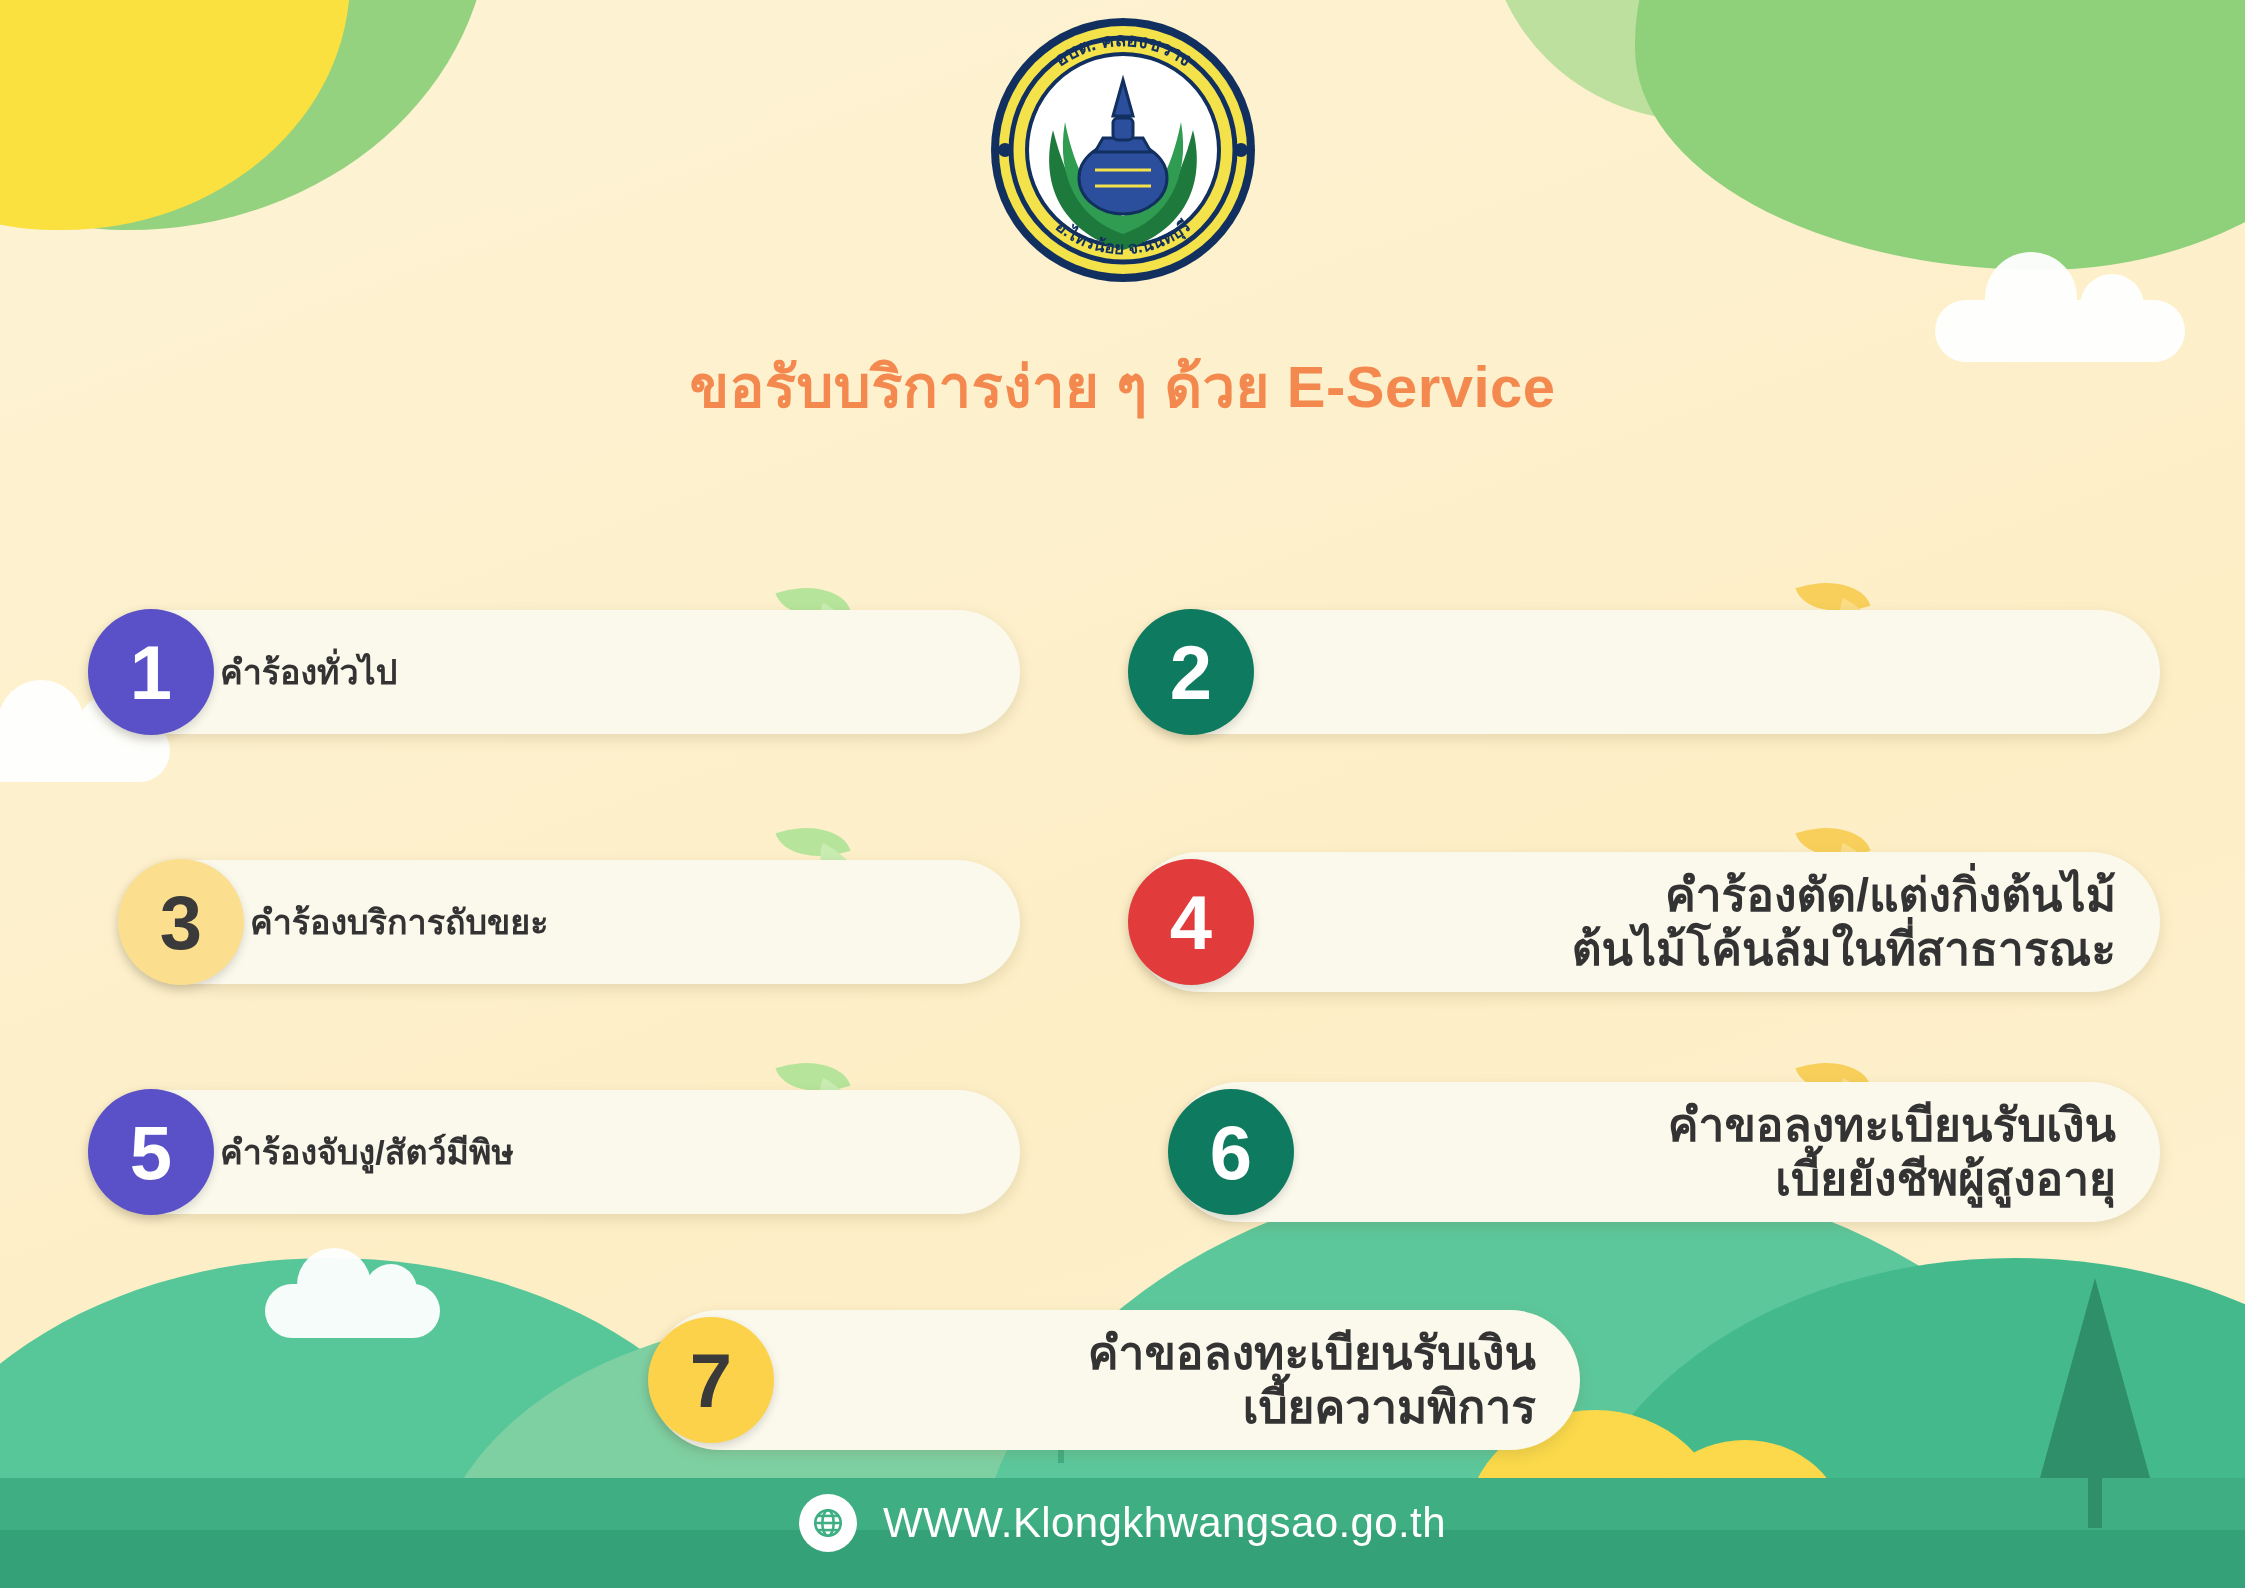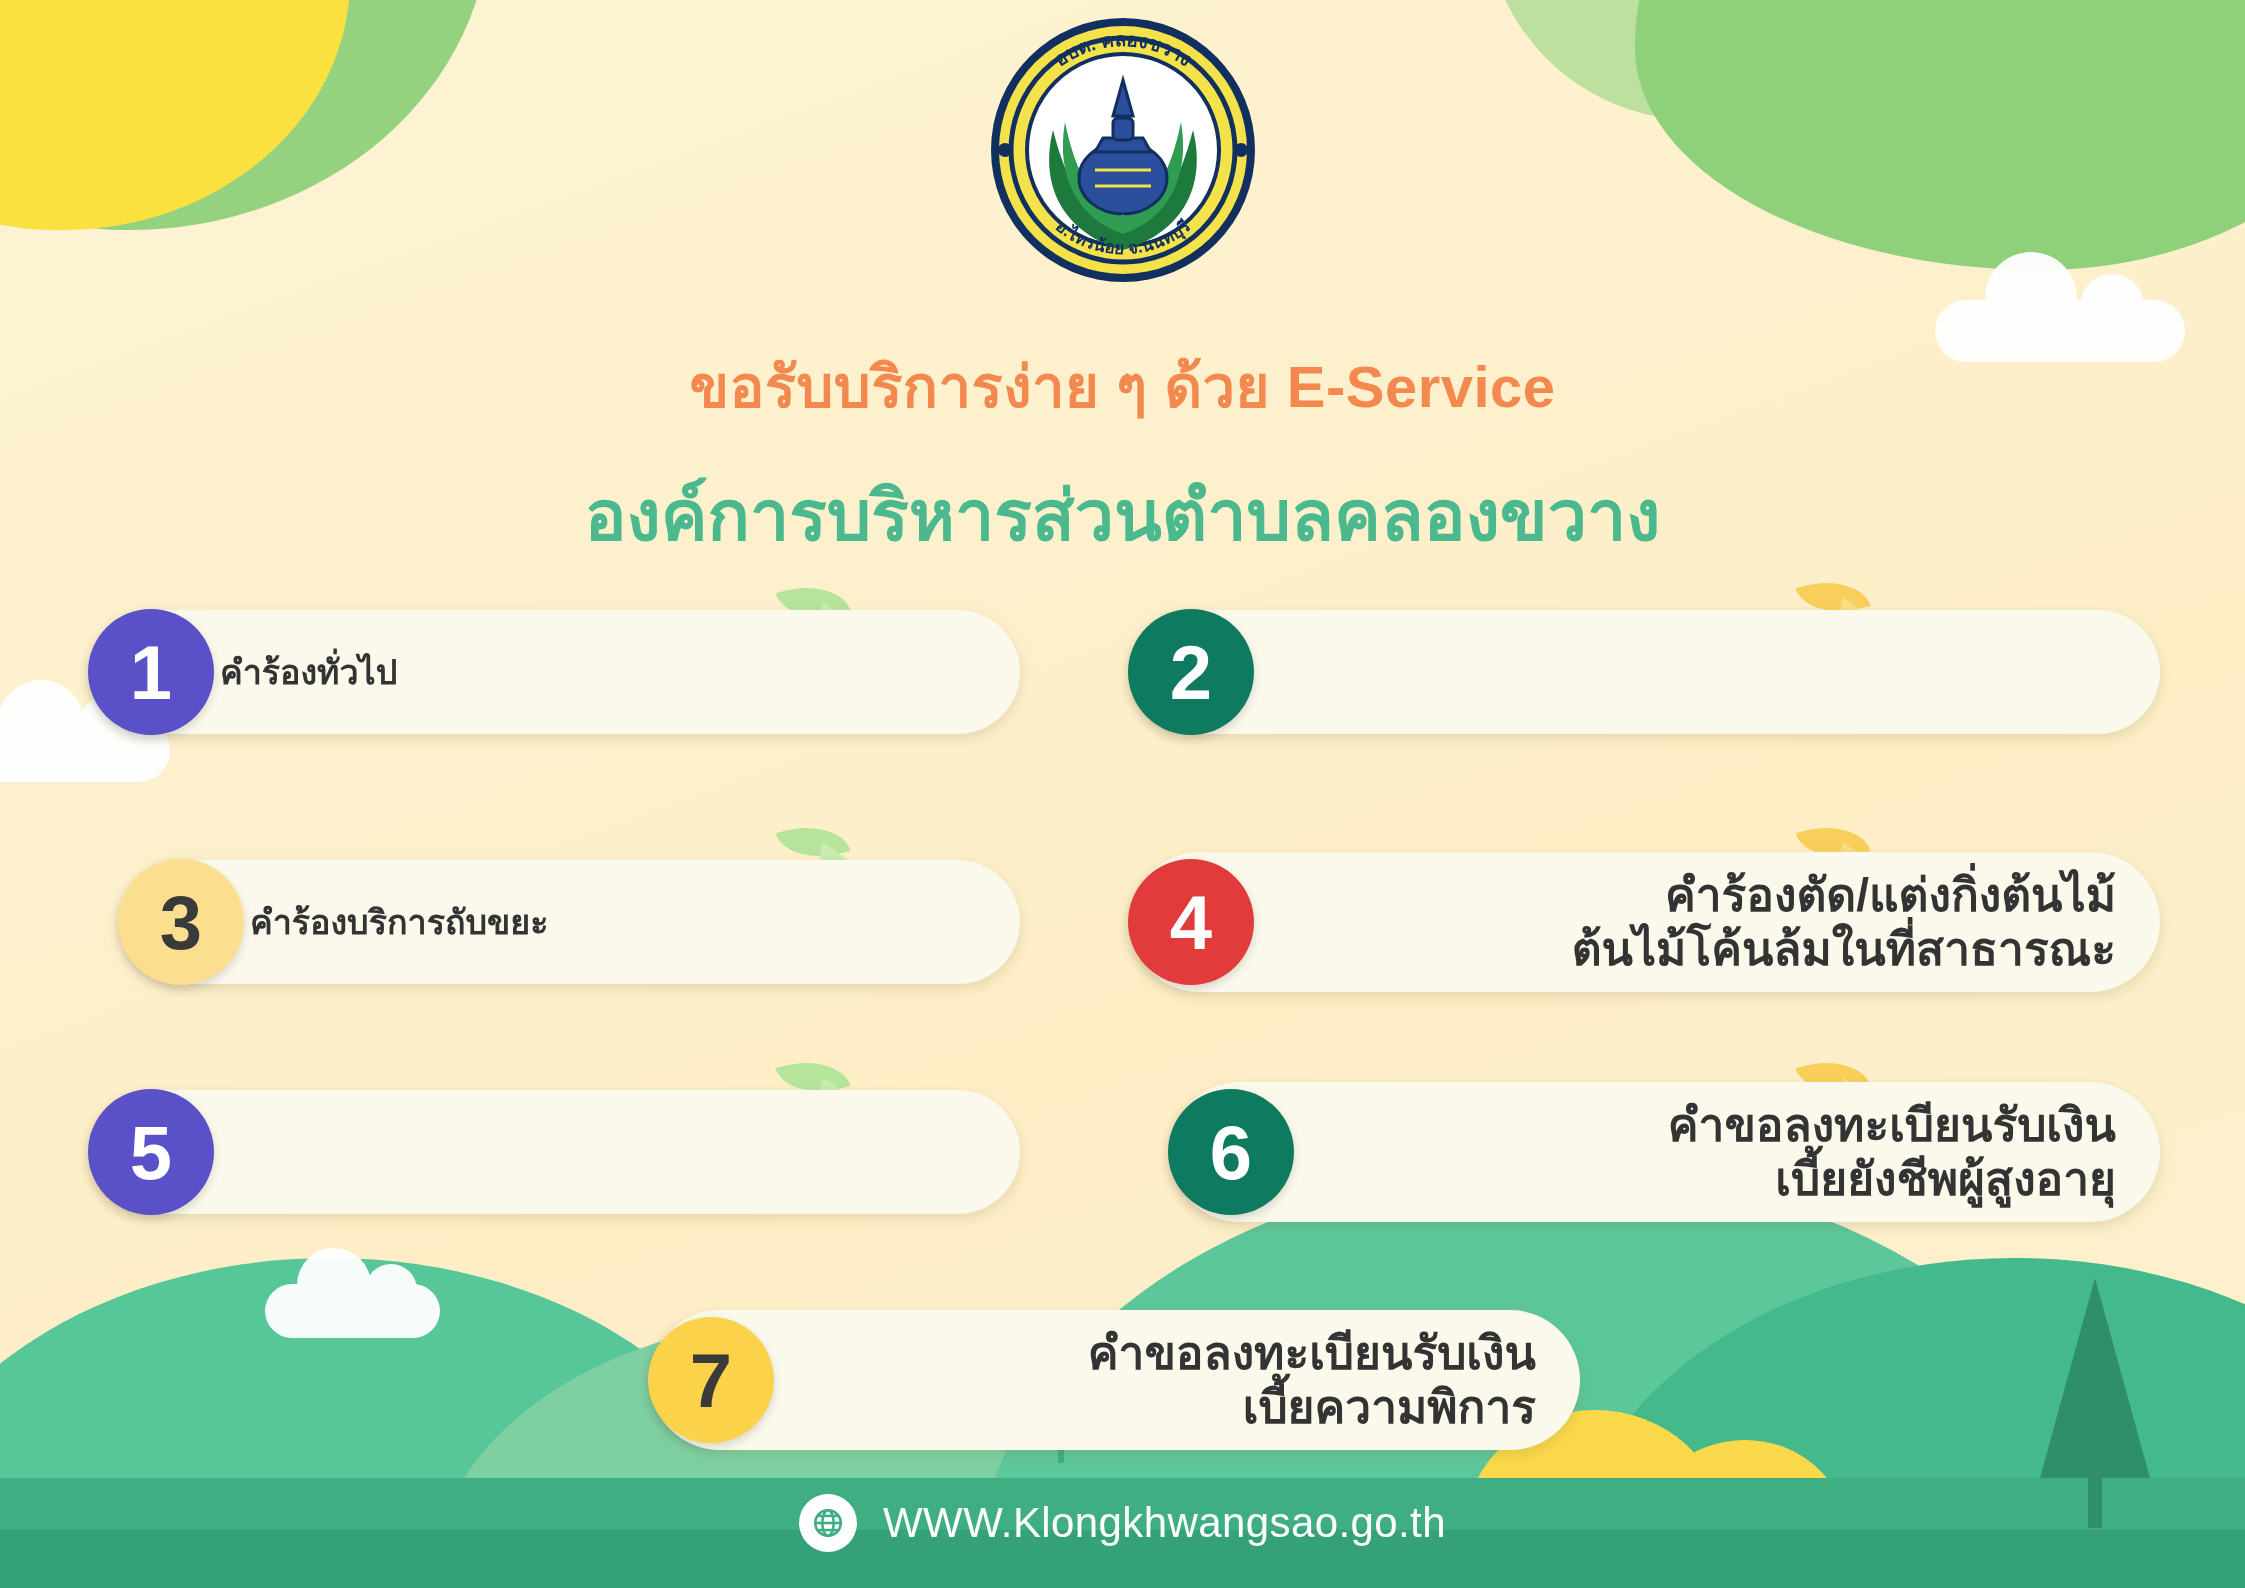--- a/index.html
+++ b/index.html
@@ -319,21 +319,20 @@
         <textPath href="#topArc" startOffset="50%" text-anchor="middle" side="right">อบต. คลองขวาง</textPath>
       </text>
       <path id="botArc" d="M140 140 m-104 0 a104 104 0 0 0 208 0" fill="none"></path>
       <text font-family="'Liberation Sans', sans-serif" font-size="17" font-weight="bold" fill="#12305f">
         <textPath href="#botArc" startOffset="50%" text-anchor="middle">อ.ไทรน้อย จ.นนทบุรี</textPath>
       </text>
     </svg>
   </div>
 
   <div class="head head-1">ขอรับบริการง่าย ๆ ด้วย E-Service</div>
-  <div class="head head-2">องค์การบริหารส่วนตำบลคลองขวาง</div>
 
   <div class="grid">
 
     <div class="row" style="left:0; top:0;">
       <div class="card" style="width:930px;">
         <div class="badge" style="background:#5a51c8; color:#ffffff;">1</div>
         <div class="card-label">คำร้องทั่วไป</div>
       </div>
     </div>
     <div class="row" style="left:1040px; top:0;">
@@ -352,20 +351,21 @@
       <div class="card" style="width:1030px; height:140px;">
         <div class="badge" style="background:#e23b3b; color:#ffffff;">4</div>
         <div class="card-label center" style="font-size:46px;">คำร้องตัด/แต่งกิ่งต้นไม้
 ต้นไม้โค้นล้มในที่สาธารณะ</div>
       </div>
     </div>
 
     <div class="row" style="left:0; top:480px;">
       <div class="card" style="width:930px;">
         <div class="badge" style="background:#5a51c8; color:#ffffff;">5</div>
+        <div class="card-label">คำร้องจับงู/สัตว์มีพิษ</div>
       </div>
     </div>
     <div class="row" style="left:1080px; top:472px;">
       <div class="card" style="width:990px; height:140px;">
         <div class="badge" style="background:#0e7a5f; color:#ffffff;">6</div>
         <div class="card-label center" style="font-size:46px;">คำขอลงทะเบียนรับเงิน
 เบี้ยยังชีพผู้สูงอายุ</div>
       </div>
     </div>
 

